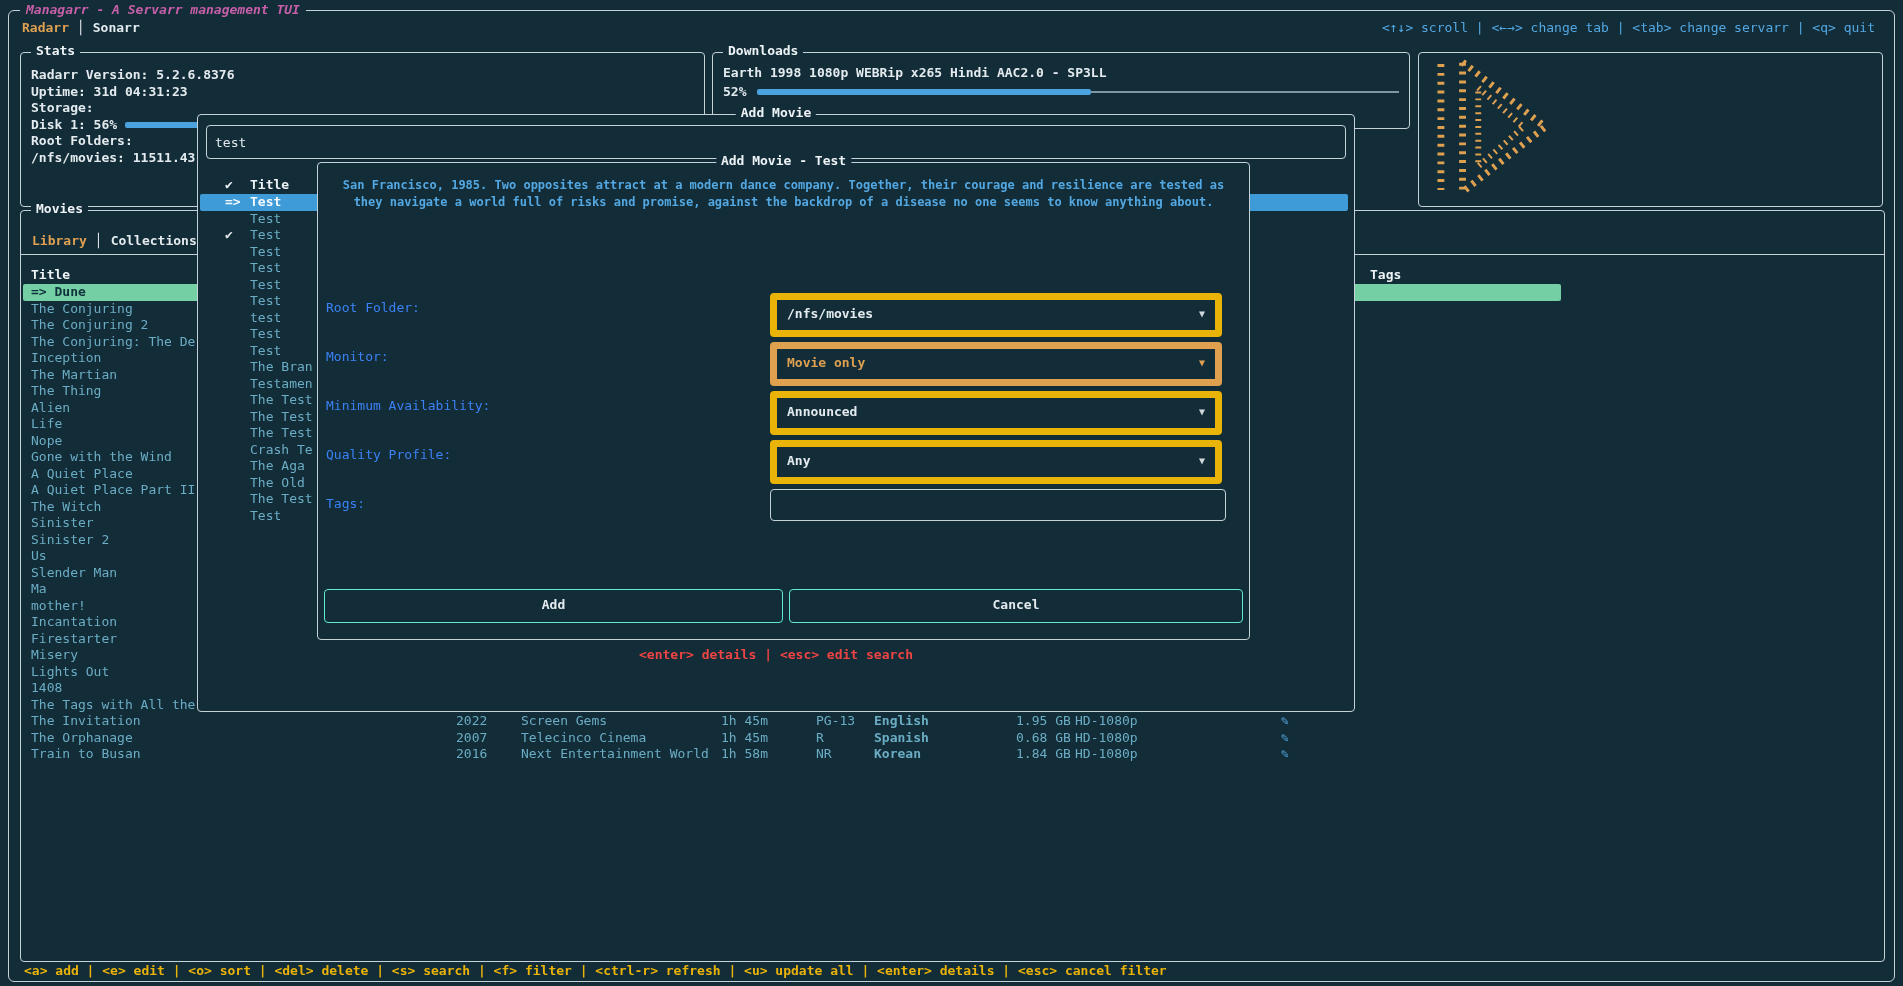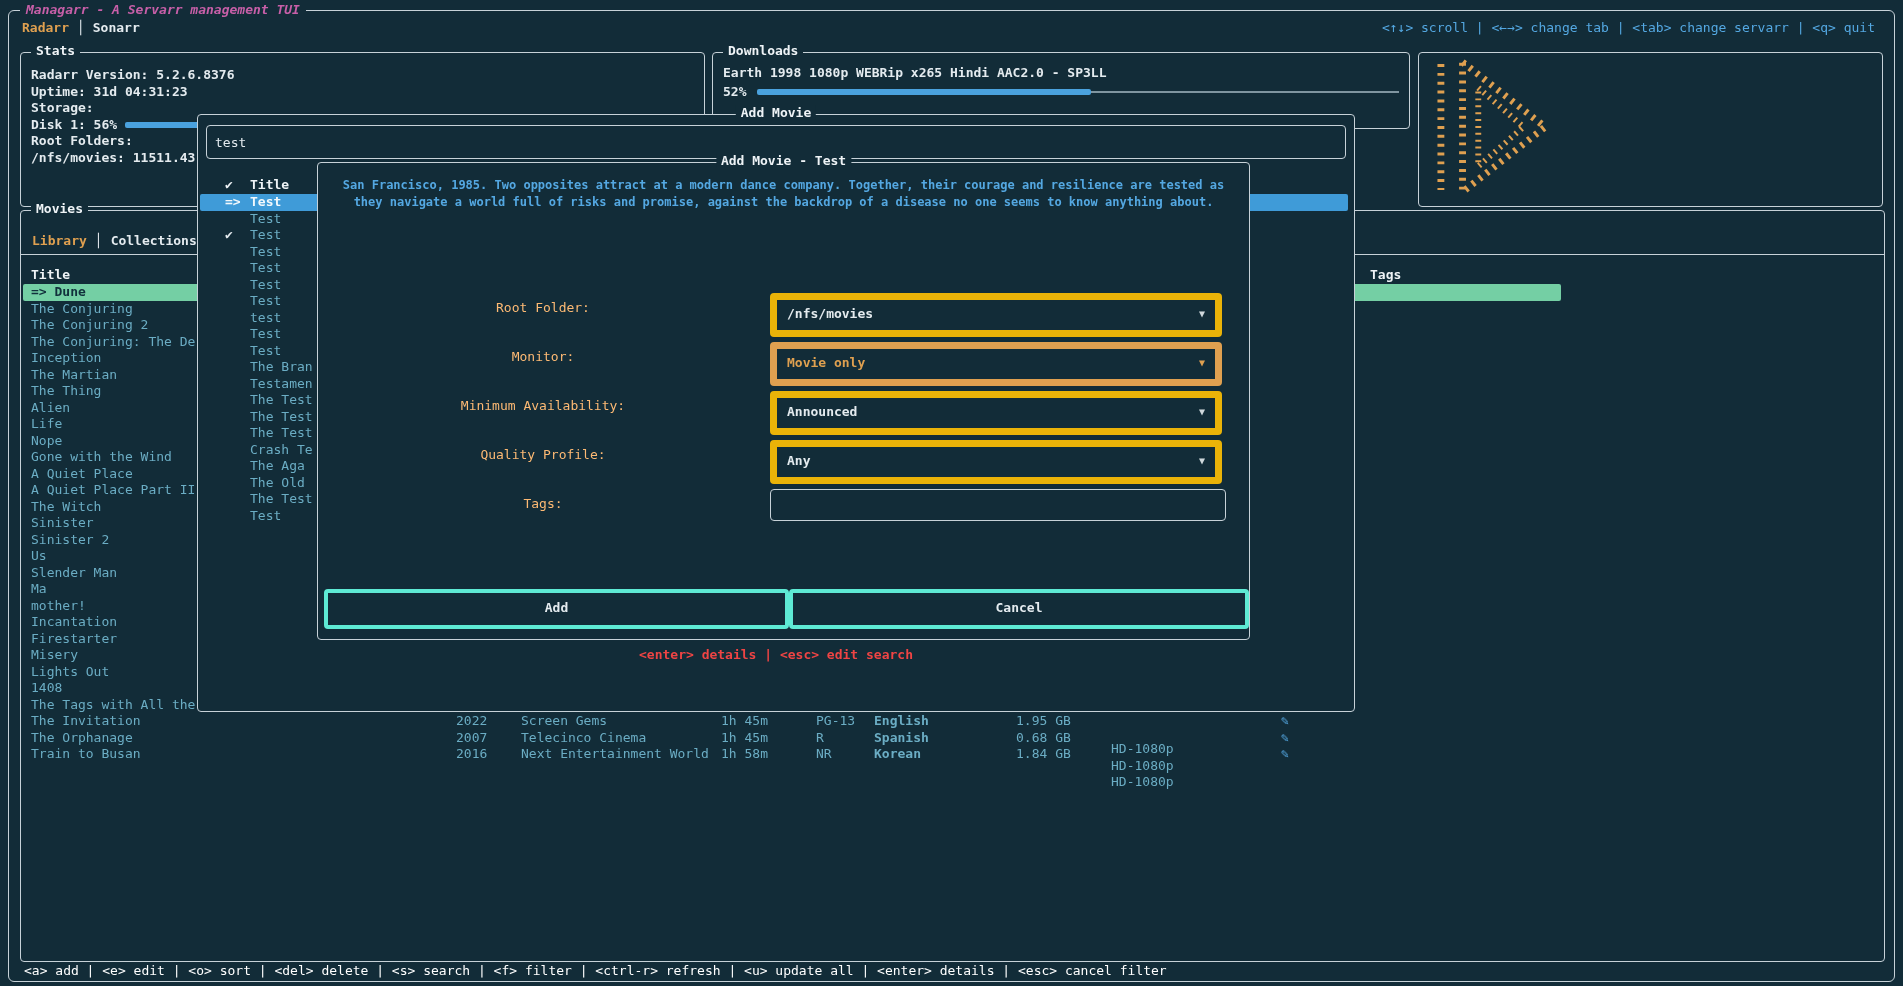--- a/index.html
+++ b/index.html
@@ -24,50 +24,50 @@
   .gauge-rest{flex:1;height:2px;background:#7f95a0;}
   .logo{position:absolute;left:16px;top:5px;}
   .movies-tabs{position:absolute;top:22px;left:11px;font-weight:700;}
   .hline{position:absolute;left:0;right:0;border-top:1px solid #c7d2d8;}
   .thead{position:absolute;font-weight:700;color:#eef3f6;}
   .movies-rows{position:absolute;top:73px;left:2px;width:1538px;}
   .mrow{position:relative;height:16.5px;line-height:16.5px;color:#6badc4;white-space:nowrap;width:1538px;}
   .mrow.sel{background:#74cfa4;color:#11303c;font-weight:700;border-radius:2px;}
   .mrow .c{position:absolute;top:0;}
   .c.t{left:8px;}  .c.y{left:433px;} .c.st{left:498px;} .c.rt{left:698px;}
-  .c.ce{left:793px;} .c.lg{left:851px;font-weight:bold;} .c.sz{left:993px;} .c.q{left:1088px;margin-top:28px;}
+  .c.ce{left:793px;} .c.lg{left:851px;font-weight:bold;} .c.sz{left:993px;} .c.q{left:1052px;}
   .c.ed{left:1258px;color:#54a8e2;}
   .tui-input{position:absolute;background:transparent;border:1px solid #c7d2d8;border-radius:4px;
           color:#e4ebef;font:inherit;padding:0 8px;outline:none;}
   .rhead{position:absolute;top:62px;left:2px;height:17px;font-weight:700;color:#eef3f6;width:1148px;}
   .rhead .chk,.rrow .chk{position:absolute;left:25px;top:0;}
   .rhead .ti,.rrow .ti{position:absolute;left:50px;top:0;}
   .results-rows{position:absolute;top:79px;left:2px;width:1148px;}
   .rrow{position:relative;height:16.5px;line-height:16.5px;color:#6badc4;white-space:nowrap;width:1148px;}
   .rrow .chk{color:#e4ebef;font-weight:700;}
   .rrow.sel{background:#3f9bd8;color:#f2f8fc;font-weight:700;border-radius:2px;}
   .rrow.sel .chk{color:#f2f8fc;}
   .overlay-help{position:absolute;top:532px;left:0;right:0;text-align:center;color:#ef4444;font-weight:700;}
   .overview{position:absolute;top:14px;left:18px;right:18px;text-align:center;color:#54a8e2;
           font-weight:700;font-size:12px;line-height:16.5px;}
   .form-row{position:absolute;left:0;width:100%;height:30px;}
-  .flabel{position:absolute;left:8px;width:434px;text-align:center;line-height:30px;color:#fdba74;}
+  .flabel{position:absolute;left:8px;width:434px;text-align:left;line-height:30px;color:#3b82f6;}
   .fvalue{position:absolute;left:452px;width:438px;height:30px;border:7px solid #eab308;
           border-radius:4px;line-height:28px;}
   .fval-text{margin-left:10px;font-weight:700;}
   .farrow{position:absolute;right:10px;top:1px;font-size:10px;line-height:26px;color:#cfd8dc;}
   .form-row.focused .fvalue{border-color:#dfa050;}
   .form-row.focused .fval-text{color:#dfa050;}
   .form-row.focused .farrow{color:#dfa050;}
   .fvalue-input{left:452px;width:438px;height:30px;font-weight:700;}
-  .btn{position:absolute;top:426px;height:32px;border:4px solid #5eead4;border-radius:4px;
+  .btn{position:absolute;top:426px;height:32px;border:1px solid #5eead4;border-radius:4px;
           text-align:center;line-height:30px;font-weight:700;cursor:pointer;}
   .btn-add{left:6px;width:457px;}
   .btn-cancel{left:471px;width:452px;}
-  .footer-help{position:absolute;left:24px;top:963px;color:#ffffff;font-weight:400;z-index:2;}
+  .footer-help{position:absolute;left:24px;top:963px;color:#eab308;font-weight:700;z-index:2;}
 </style>
 </head>
 <body>
 
 <div class="screen">
   <div class="screen-border"></div>
 
   <div class="app-title">Managarr - A Servarr management TUI</div>
 
   <div class="servarr-tabs">

